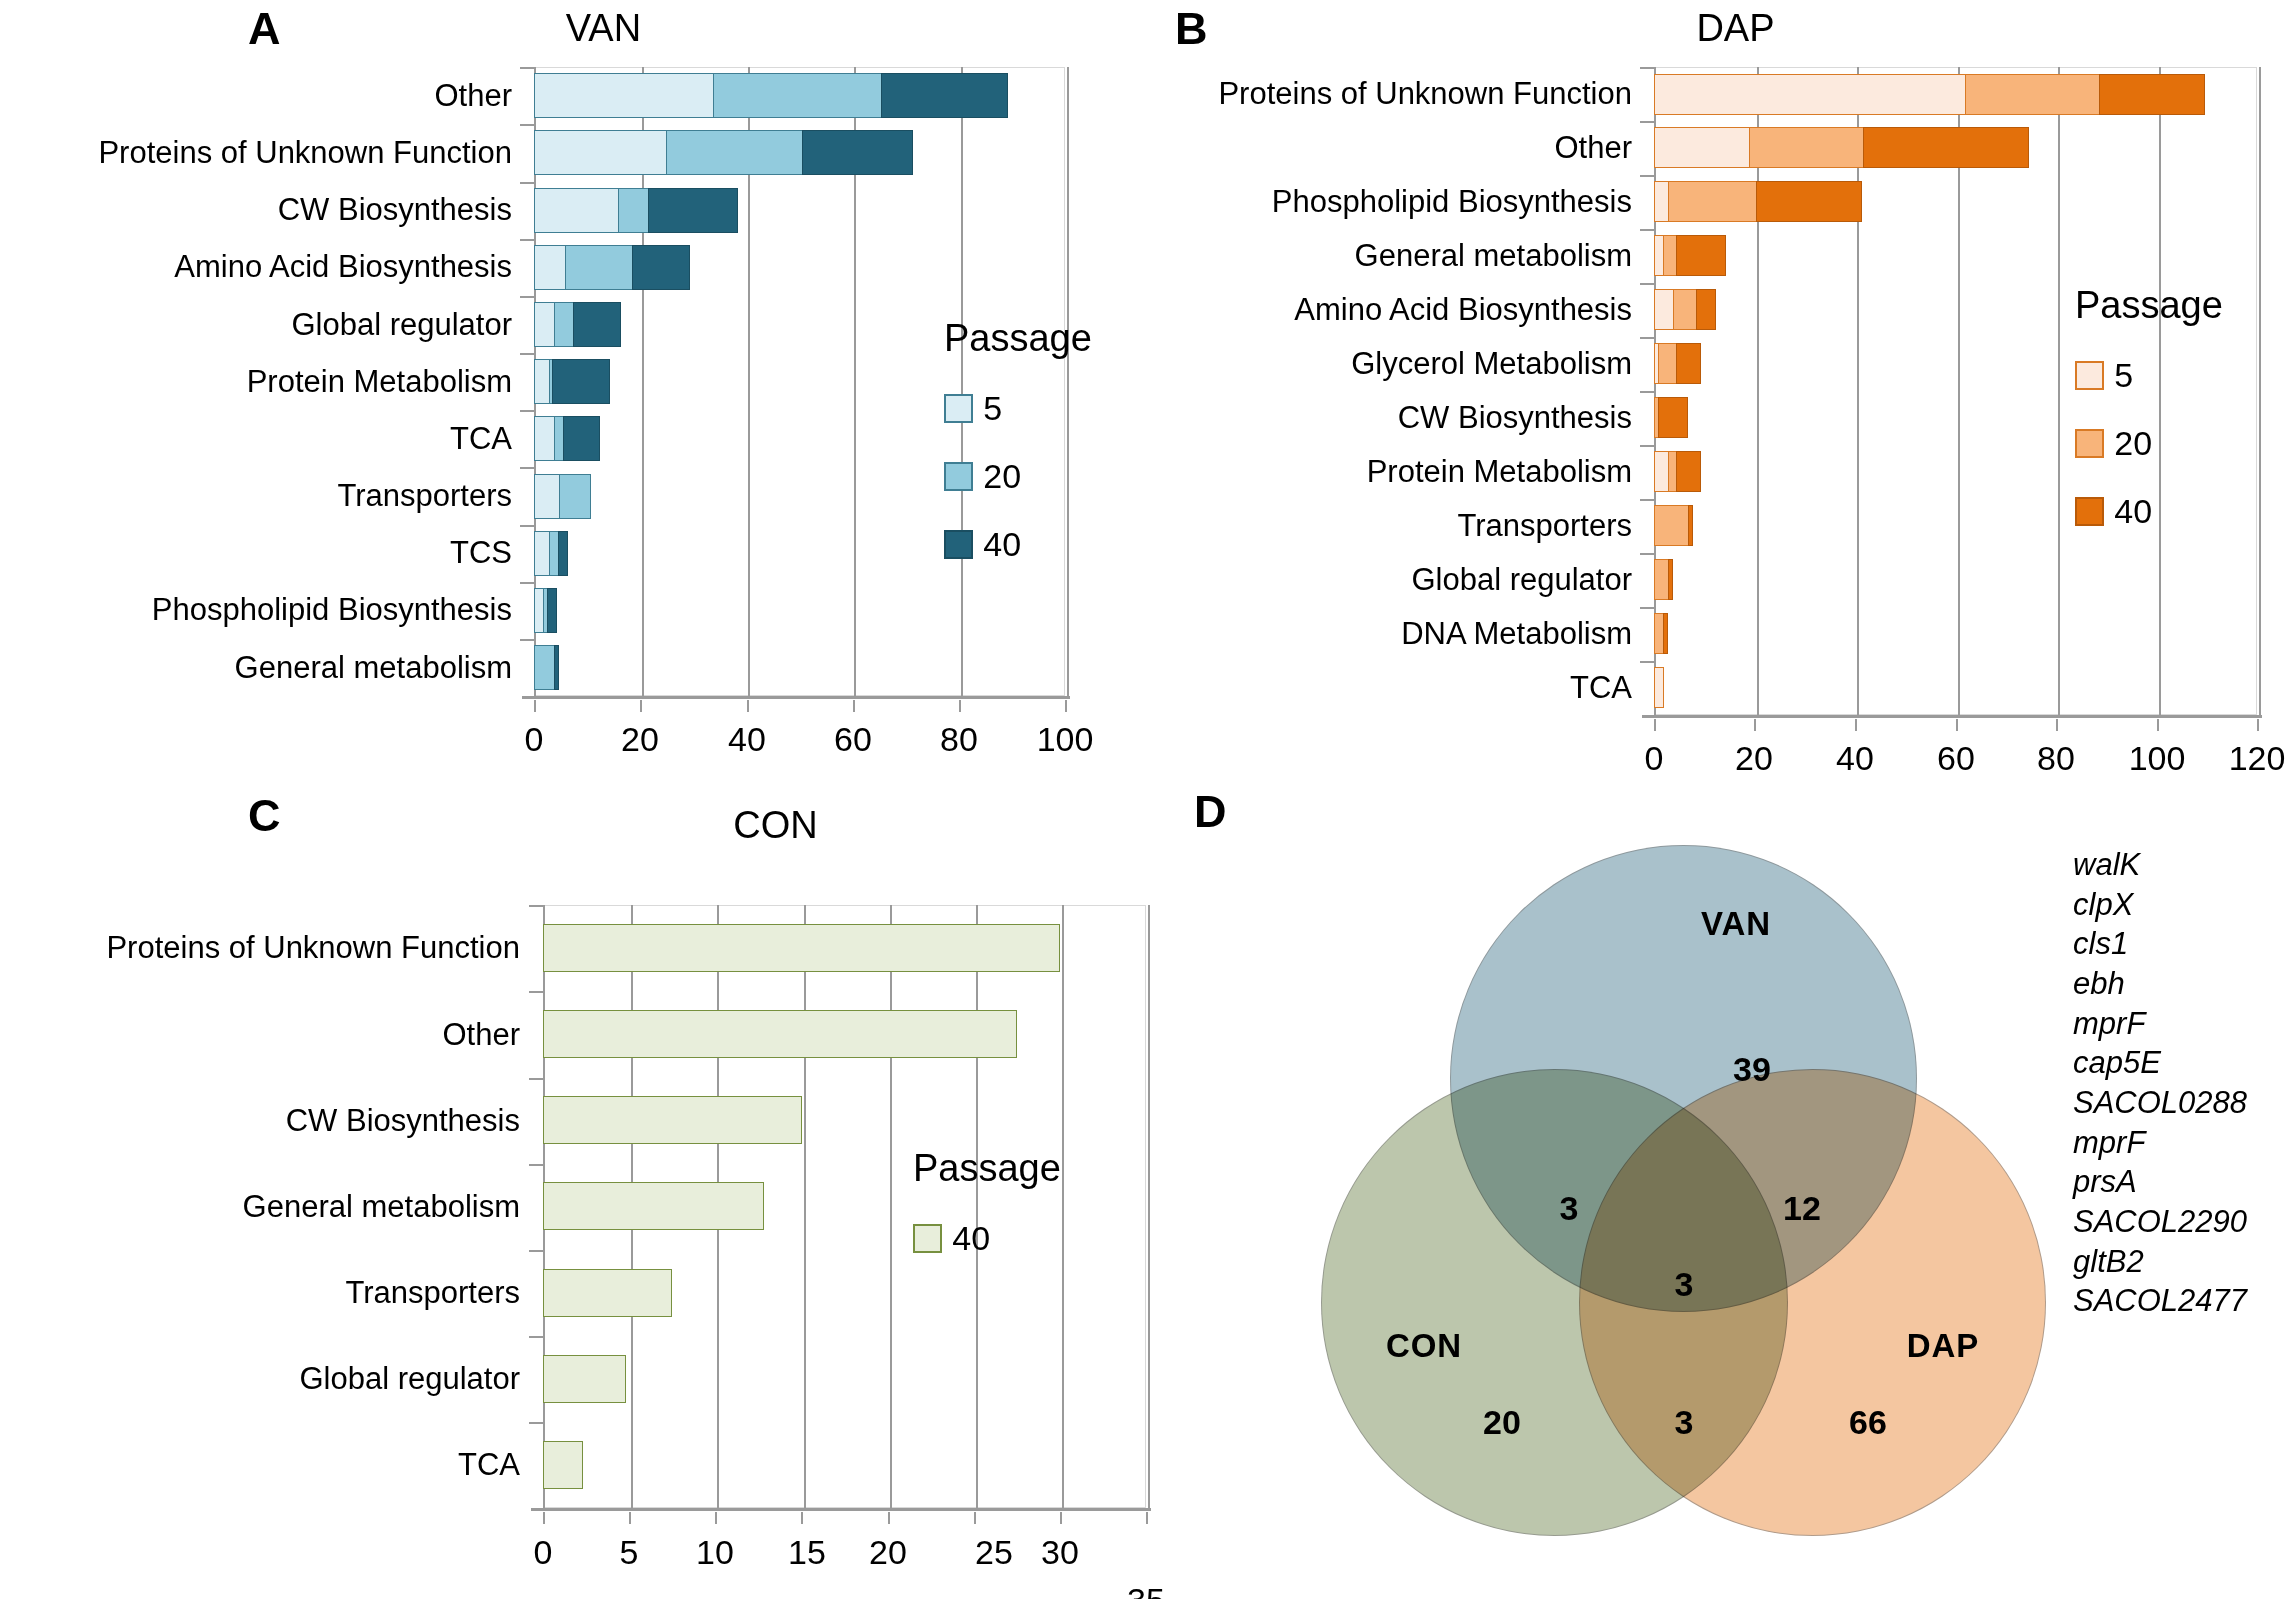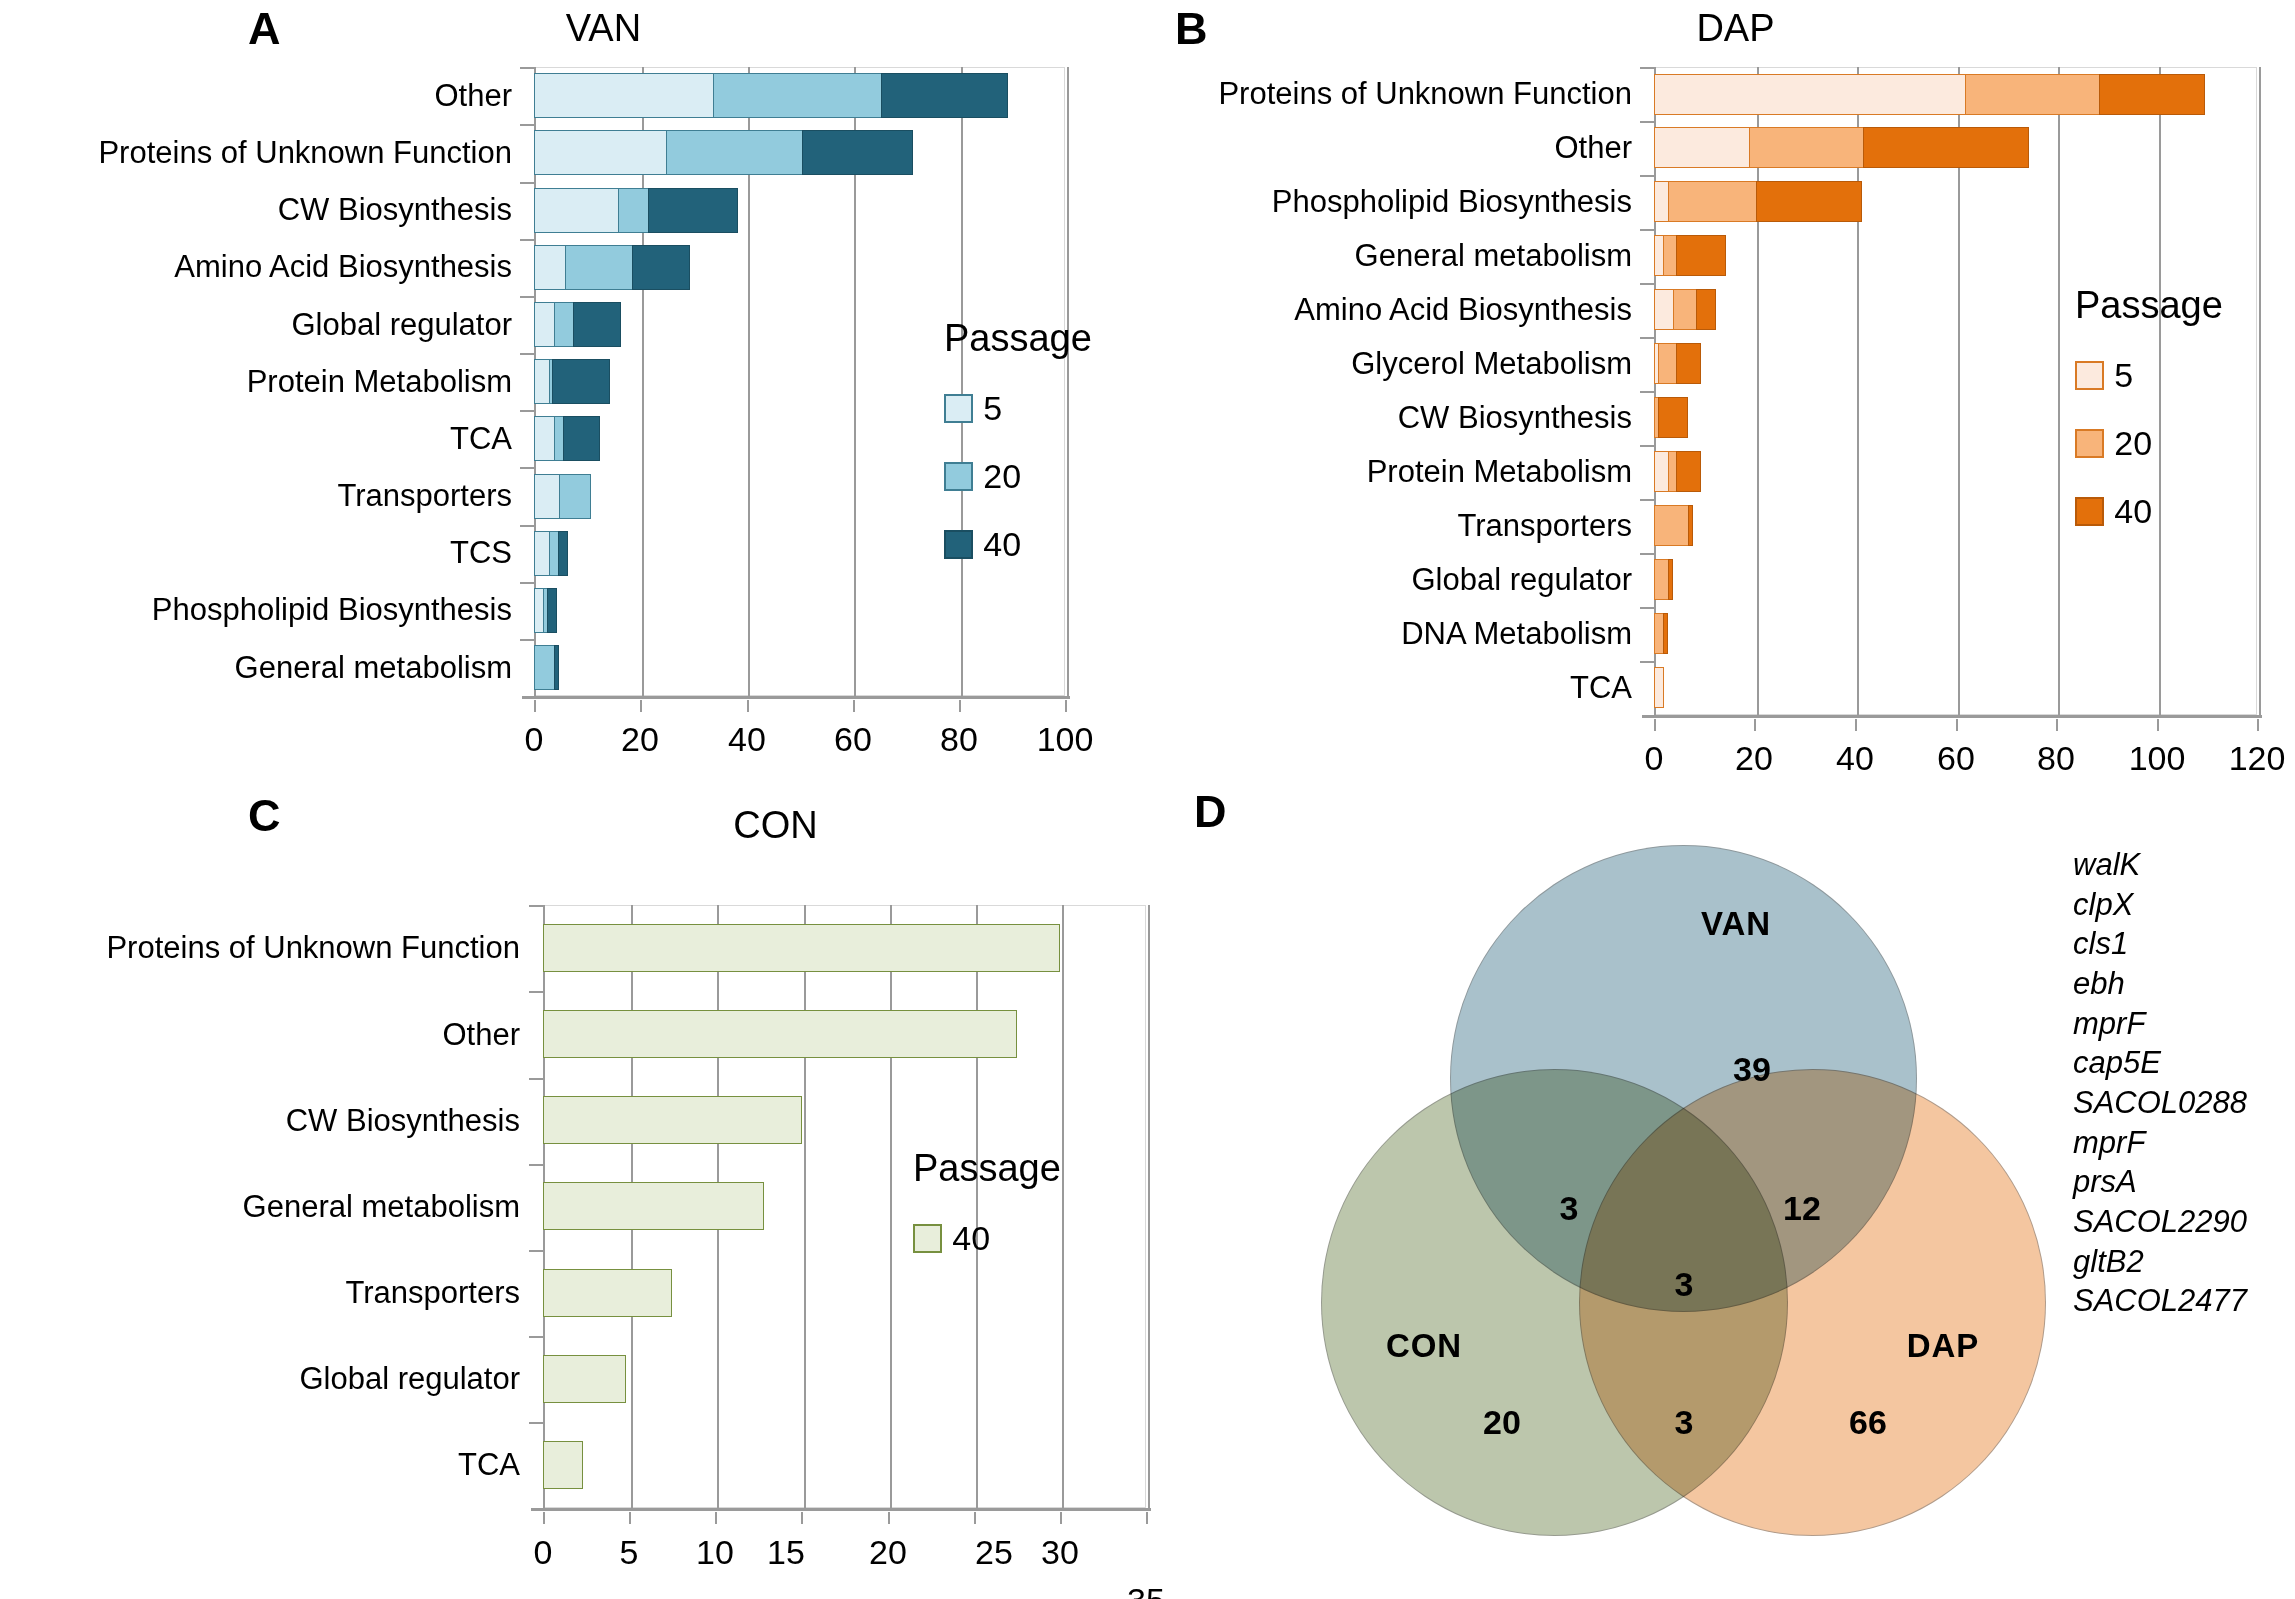--- a/index.html
+++ b/index.html
@@ -317,21 +317,21 @@
         </div>
       </div>
       <div class="axisline" style="top: 732px; left: 531px; width: 620px;"></div>
       <div class="tickmark" style="left: 543px; top: 736px;"></div>
       <div class="xlab" style="left: 543px; top: 757px;">0</div>
       <div class="tickmark" style="left: 629px; top: 736px;"></div>
       <div class="xlab" style="left: 629px; top: 757px;">5</div>
       <div class="tickmark" style="left: 715px; top: 736px;"></div>
       <div class="xlab" style="left: 715px; top: 757px;">10</div>
       <div class="tickmark" style="left: 801px; top: 736px;"></div>
-      <div class="xlab" style="left: 786px; top: 757px;">15</div>
+      <div class="xlab" style="left: 807px; top: 757px;">15</div>
       <div class="tickmark" style="left: 888px; top: 736px;"></div>
       <div class="xlab" style="left: 888px; top: 757px;">20</div>
       <div class="tickmark" style="left: 974px; top: 736px;"></div>
       <div class="xlab" style="left: 994px; top: 757px;">25</div>
       <div class="tickmark" style="left: 1060px; top: 736px;"></div>
       <div class="xlab" style="left: 1060px; top: 757px;">30</div>
       <div class="tickmark" style="left: 1146px; top: 736px;"></div>
       <div class="xlab" style="left: 1146px; top: 757px; margin-top: 48px;">35</div>
       <div class="ytick" style="left: 529px; top: 129px;"></div>
       <div class="cat-label" style="right: 626px; width: 508px; top: 172px;">Proteins of Unknown Function</div>

